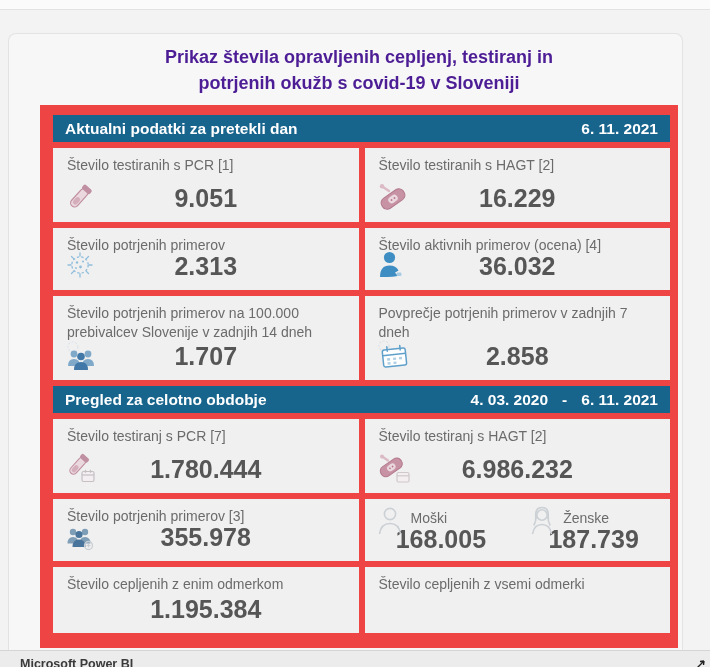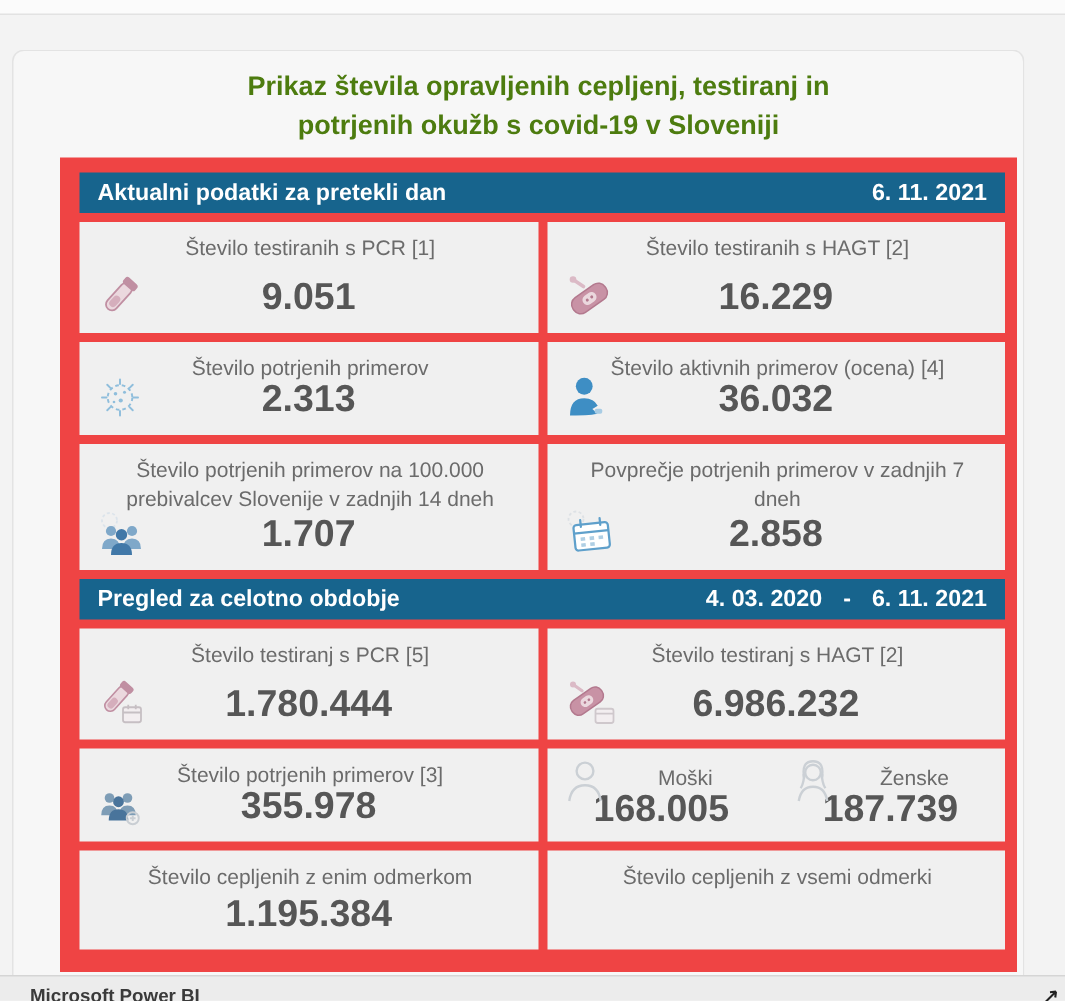--- a/index.html
+++ b/index.html
@@ -4,32 +4,32 @@
 <style>
   * { margin:0; padding:0; box-sizing:border-box; }
   html,body { width:710px; height:667px; overflow:hidden;
     font-family:"Liberation Sans","DejaVu Sans",sans-serif; background:#F3F3F3; }
   .top-strip { position:absolute; left:0; top:0; width:710px; height:10px;
     background:#FBFBFB; border-bottom:1px solid #E2E2E2; }
   .canvas { position:absolute; left:8px; top:33px; width:675px; height:617px;
     background:#F7F7F7; border:1px solid #E3E3E3; border-bottom:none;
     border-radius:8px 8px 0 0; }
   .report-title { position:absolute; left:40px; top:44px; width:638px;
-    text-align:center; font-size:18px; font-weight:bold; color:#4d7c0f;
+    text-align:center; font-size:18px; font-weight:bold; color:#4c1d95;
     line-height:26px; }
   .panel { position:absolute; left:40px; top:105px; width:638px; height:543px;
     background:#ef4444; padding:10px 8px 0 13px;
     display:grid; grid-template-columns:1fr 1fr; gap:6px;
     grid-template-rows:27px 74px 62px 84px 27px 74px 62px 66px; }
   .bar { grid-column:1 / span 2; background:#17648D; color:#FFFFFF;
     display:flex; align-items:center; justify-content:space-between;
     padding:0 12px; font-size:15.5px; font-weight:bold; }
   .bar .dates { display:flex; gap:14px; }
   .card { background:#F0F0F0; position:relative; }
-  .card-label { padding:8px 12px 0 14px; text-align:center; font-size:14px;
+  .card-label { padding:8px 12px 0 14px; text-align:left; font-size:14px;
     color:#6B6B6B; line-height:19px; }
   .card-value { position:absolute; left:0; right:0; bottom:9px;
     text-align:center; font-size:25px; font-weight:bold; color:#565656; }
   .card .corner-icon { position:absolute; left:10px; bottom:8px; }
   .split { display:flex; }
   .half { flex:1; position:relative; }
   .half .corner-icon { position:absolute; left:8px; top:6px; bottom:auto; }
   .half .card-label { padding:10px 14px 0 46px; }
   .half .card-value { bottom:7px; }
   .footer { position:absolute; left:0; top:650px; width:710px; height:17px;
@@ -166,21 +166,21 @@
   <div class="bar">
     <span>Pregled za celotno obdobje</span>
     <span class="dates">
       <span>4. 03. 2020</span>
       <span>-</span>
       <span>6. 11. 2021</span>
     </span>
   </div>
 
   <div class="card">
-    <div class="card-label">Število testiranj s PCR [5]</div>
+    <div class="card-label">Število testiranj s PCR [7]</div>
     <div class="card-value">1.780.444</div>
     <span class="corner-icon">
       <svg width="36" height="34" viewBox="0 0 36 34">
         <g transform="rotate(42 15 15)">
           <rect x="11" y="5" width="7.4" height="20" rx="3.7" fill="#EBD8DE" stroke="#C08FA2" stroke-width="1.1"></rect>
           <rect x="12.4" y="15" width="4.6" height="8" rx="2.3" fill="#D5AEBC"></rect>
           <rect x="9.9" y="2.4" width="9.6" height="5" rx="1.8" fill="#C08FA2"></rect>
         </g>
         <rect x="19" y="20.5" width="12" height="10" rx="1.5" fill="#F3EEF0" stroke="#C6BFC3" stroke-width="1.2"></rect>
         <line x1="19" y1="24" x2="31" y2="24" stroke="#C6BFC3" stroke-width="1.2"></line>

